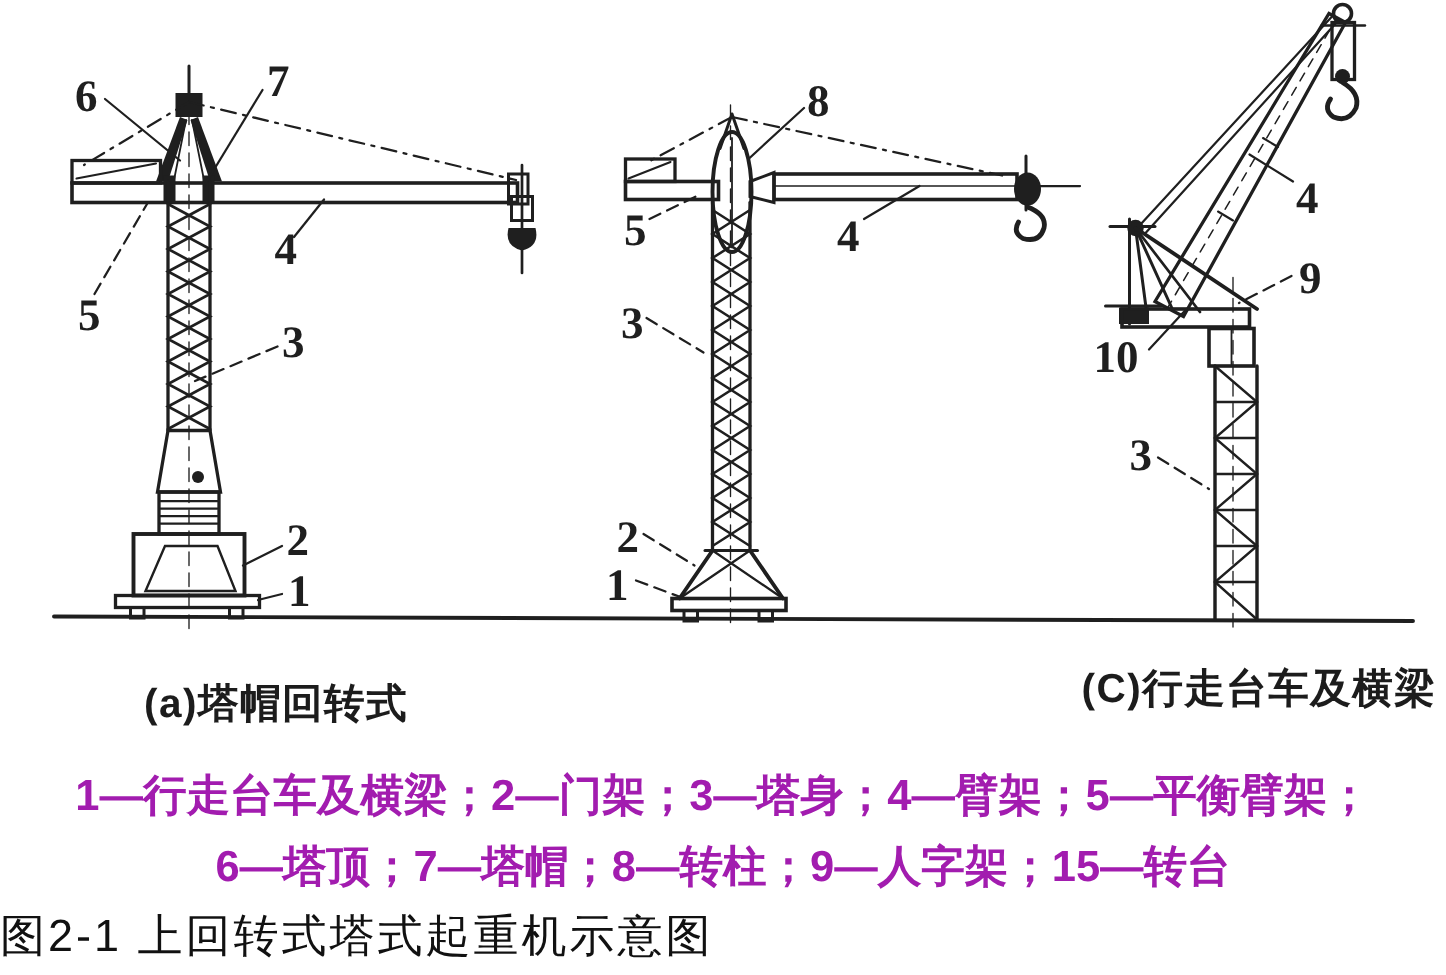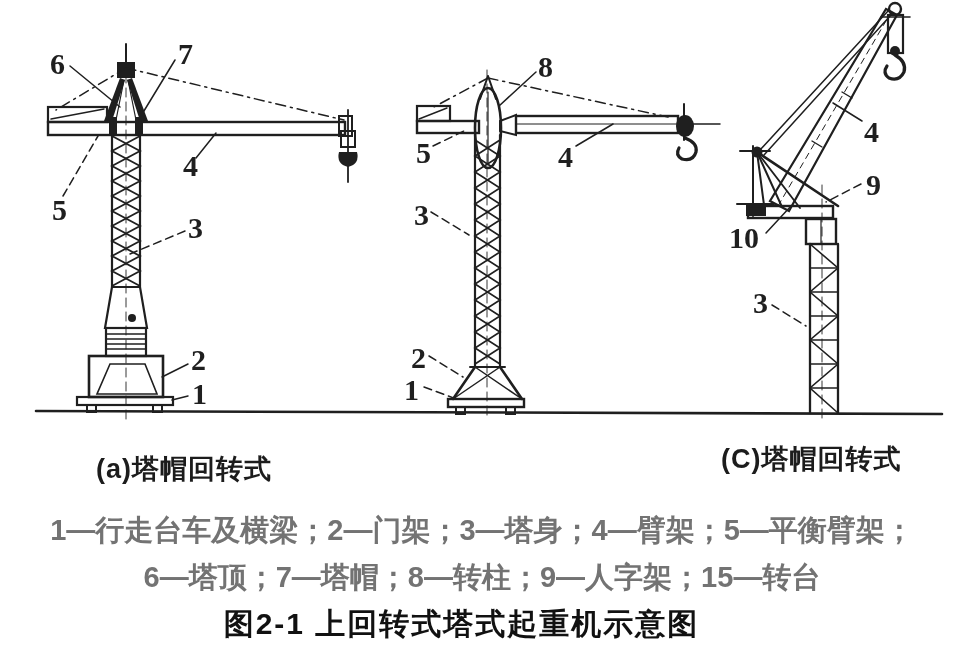--- a/index.html
+++ b/index.html
@@ -7,25 +7,25 @@
     position:relative;width:964px;height:650px;background:#ffffff;
     font-family:"Liberation Sans",sans-serif;color:#1f1f1f;overflow:hidden;
   }
   .diagram-svg{position:absolute;left:0;top:0;}
   .caption{
     position:absolute;font-size:27px;font-weight:600;letter-spacing:1px;
     color:#1c1c1c;white-space:nowrap;
   }
   .legend-line{
     position:absolute;left:0;width:964px;text-align:center;
-    font-size:29px;font-weight:600;color:#737373;white-space:nowrap;
+    font-size:29px;font-weight:600;color:#a21caf;white-space:nowrap;
   }
   .fig-title{
-    position:absolute;left:0;width:923px;text-align:center;
-    font-size:30px;font-weight:700;color:#111;white-space:nowrap;letter-spacing:2px;
+    position:absolute;left:0;width:923px;
+    font-size:30px;font-weight:400;color:#111;white-space:nowrap;letter-spacing:2px;
   }
   .num{font-family:"Liberation Serif",serif;font-weight:bold;font-size:30px;fill:#1f1f1f;}
   .ink{stroke:#1f1f1f;fill:none;stroke-linecap:round;}
 </style>
 </head>
 <body>
 
 <div class="stage">
 
   <svg class="diagram-svg" width="964" height="435" viewBox="0 0 964 435">
@@ -234,20 +234,20 @@
         <text class="num" x="866" y="195">9</text>
         <line class="ink" x1="766" y1="233" x2="791" y2="206" stroke-width="1.5"></line>
         <text class="num" x="729" y="248">10</text>
         <line class="ink" x1="772" y1="305" x2="806" y2="326" stroke-width="1.5" stroke-dasharray="8 5"></line>
         <text class="num" x="753" y="313">3</text>
       </g>
     </g>
   </svg>
 
   <div class="caption" style="left:96px;top:451px">(a)塔帽回转式</div>
-  <div class="caption" style="left:721px;top:441px">(C)塔帽回转式</div>
+  <div class="caption" style="left:721px;top:441px">(C)行走台车及横梁</div>
 
   <div class="legend-line" style="top:511px">1—行走台车及横梁；2—门架；3—塔身；4—臂架；5—平衡臂架；</div>
   <div class="legend-line" style="top:558px">6—塔顶；7—塔帽；8—转柱；9—人字架；15—转台</div>
 
   <div class="fig-title" style="top:604px">图2-1  上回转式塔式起重机示意图</div>
 
 </div>
 
 </body></html>

